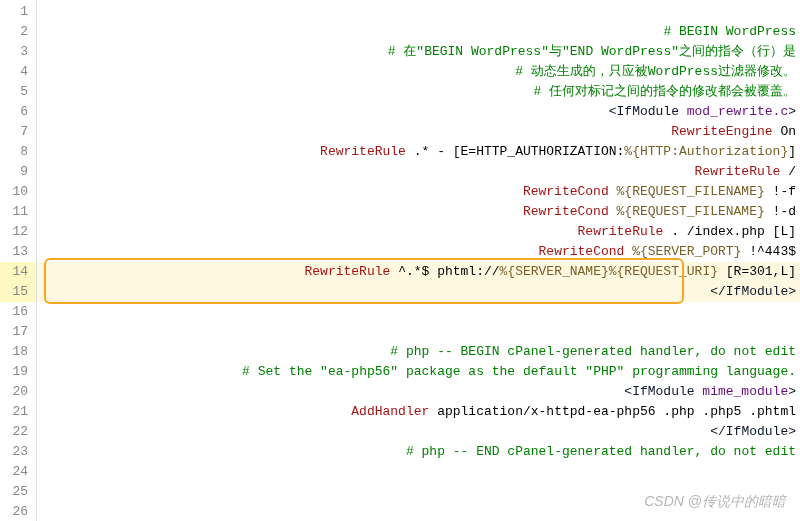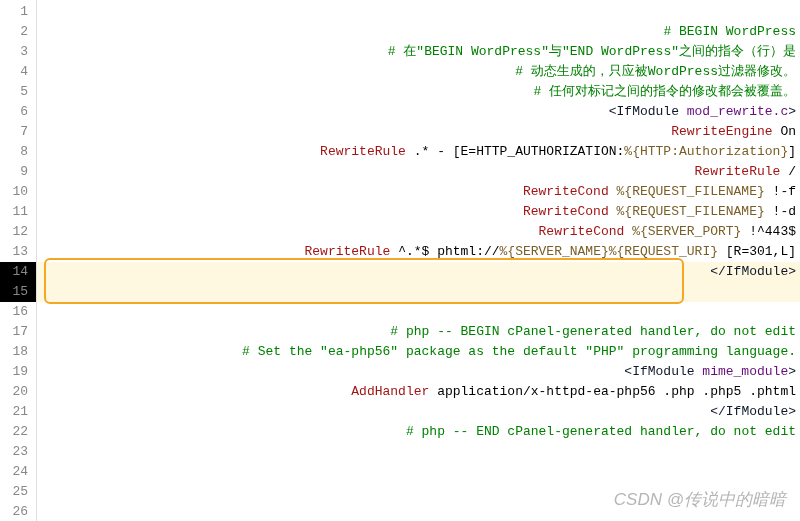--- a/index.html
+++ b/index.html
@@ -4,28 +4,28 @@
 <style>
   * { margin: 0; padding: 0; box-sizing: border-box; }
   body { font-family: Consolas, 'Courier New', monospace; font-size: 13px; background: #fff; position: relative; width: 800px; height: 521px; overflow: hidden; }
   .editor { display: flex; height: 100%; }
   .gutter { background: #fff; border-right: 1px solid #e0e0e0; padding: 2px 0; text-align: right; user-select: none; }
   .gutter .ln { color: #888; padding: 0 8px 0 10px; height: 20px; line-height: 20px; min-width: 36px; }
   .code { flex: 1; padding: 2px 4px 2px 6px; position: relative; text-align: right; }
   .line { height: 20px; line-height: 20px; white-space: pre; position: relative; }
   .hl-row { position: absolute; left: 0; right: 0; background: #fff8e1; height: 40px; top: 262px; z-index: 0; }
   .hl-box { position: absolute; left: 44px; top: 258px; width: 640px; height: 46px; border: 2px solid #f5a623; border-radius: 6px; z-index: 2; pointer-events: none; }
-  .gutter .hl { background: #000000; }
+  .gutter .hl { background: #fef9c3; }
   .c-comment { color: #008000; }
   .c-tag { color: #0f172a; }
   .c-attr { color: #660e7a; }
   .c-dir { color: #a31515; margin-left: 35px; }
   .c-var { color: #795e26; }
   .c-plain { color: #000; }
-  .watermark { position: absolute; right: 14px; bottom: 10px; color: rgba(120,120,120,0.55); font-family: Arial, sans-serif; font-size: 17px; font-style: italic; z-index: 5; }
+  .watermark { position: absolute; right: 14px; bottom: 10px; color: rgba(120,120,120,0.55); font-family: Arial, sans-serif; font-size: 14px; font-style: italic; z-index: 5; }
 </style>
 </head>
 <body>
 
 <div class="editor">
   <div class="gutter">
     <div class="ln">1</div>
     <div class="ln">2</div>
     <div class="ln">3</div>
     <div class="ln">4</div>
@@ -60,20 +60,21 @@
     <div class="line"><span class="c-comment"># BEGIN WordPress</span></div>
     <div class="line"><span class="c-comment"># 在"BEGIN WordPress"与"END WordPress"之间的指令（行）是</span></div>
     <div class="line"><span class="c-comment"># 动态生成的，只应被WordPress过滤器修改。</span></div>
     <div class="line"><span class="c-comment"># 任何对标记之间的指令的修改都会被覆盖。</span></div>
     <div class="line"><span class="c-tag">&lt;IfModule</span><span class="c-attr"> mod_rewrite.c</span><span class="c-tag">&gt;</span></div>
     <div class="line"><span class="c-dir">RewriteEngine</span><span class="c-plain"> On</span></div>
     <div class="line"><span class="c-dir">RewriteRule</span><span class="c-plain"> .* - [E=HTTP_AUTHORIZATION:</span><span class="c-var">%{HTTP:Authorization}</span><span class="c-plain">]</span></div>
     <div class="line"><span class="c-dir">RewriteRule</span><span class="c-plain"> /</span></div>
     <div class="line"><span class="c-dir">RewriteCond</span><span> </span><span class="c-var">%{REQUEST_FILENAME}</span><span class="c-plain"> !-f</span></div>
     <div class="line"><span class="c-dir">RewriteCond</span><span> </span><span class="c-var">%{REQUEST_FILENAME}</span><span class="c-plain"> !-d</span></div>
+    <div class="line"><span class="c-dir">RewriteRule</span><span class="c-plain"> . /index.php [L]</span></div>
     <div class="line"><span class="c-dir">RewriteCond</span><span> </span><span class="c-var">%{SERVER_PORT}</span><span class="c-plain"> !^443$</span></div>
     <div class="line"><span class="c-dir">RewriteRule</span><span class="c-plain"> ^.*$ phtml://</span><span class="c-var">%{SERVER_NAME}</span><span class="c-var">%{REQUEST_URI}</span><span class="c-plain"> [R=301,L]</span></div>
     <div class="line"><span class="c-tag">&lt;/IfModule&gt;</span></div>
     <div class="line"><span></span></div>
     <div class="line"><span></span></div>
     <div class="line"><span class="c-comment"># php -- BEGIN cPanel-generated handler, do not edit</span></div>
     <div class="line"><span class="c-comment"># Set the "ea-php56" package as the default "PHP" programming language.</span></div>
     <div class="line"><span class="c-tag">&lt;IfModule</span><span class="c-attr"> mime_module</span><span class="c-tag">&gt;</span></div>
     <div class="line"><span>  </span><span class="c-dir">AddHandler</span><span class="c-plain"> application/x-httpd-ea-php56 .php .php5 .phtml</span></div>
     <div class="line"><span class="c-tag">&lt;/IfModule&gt;</span></div>

